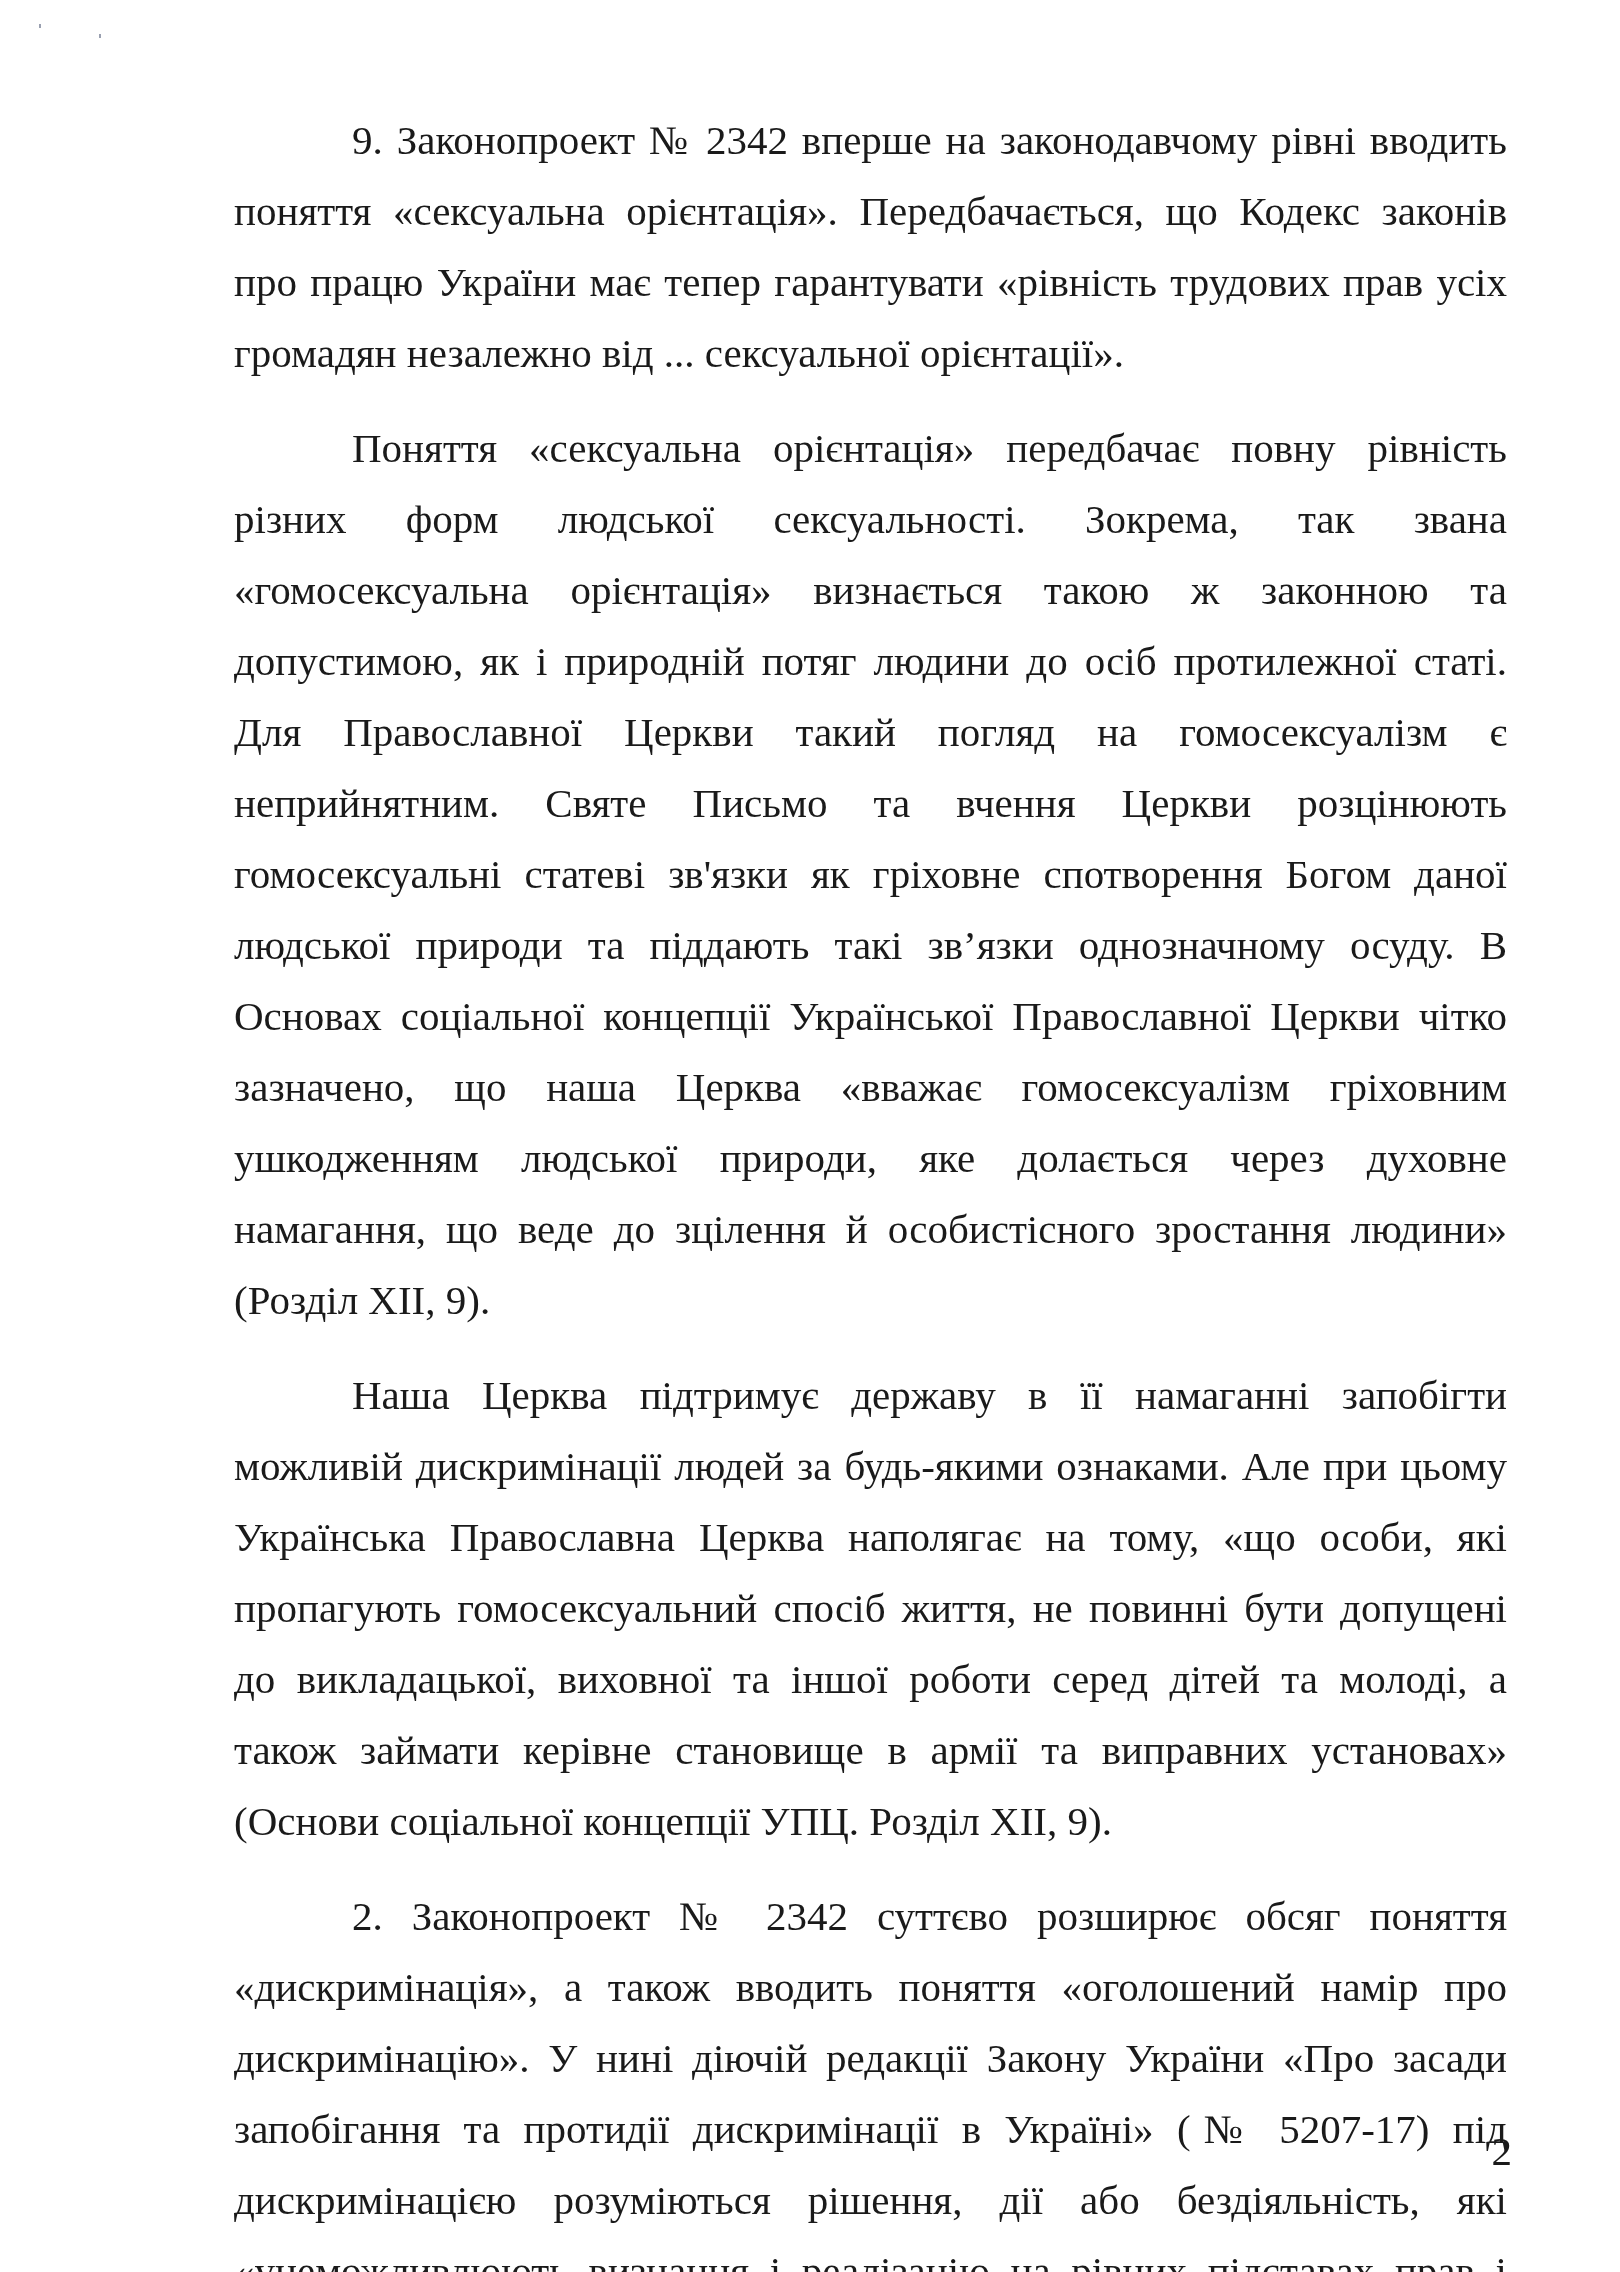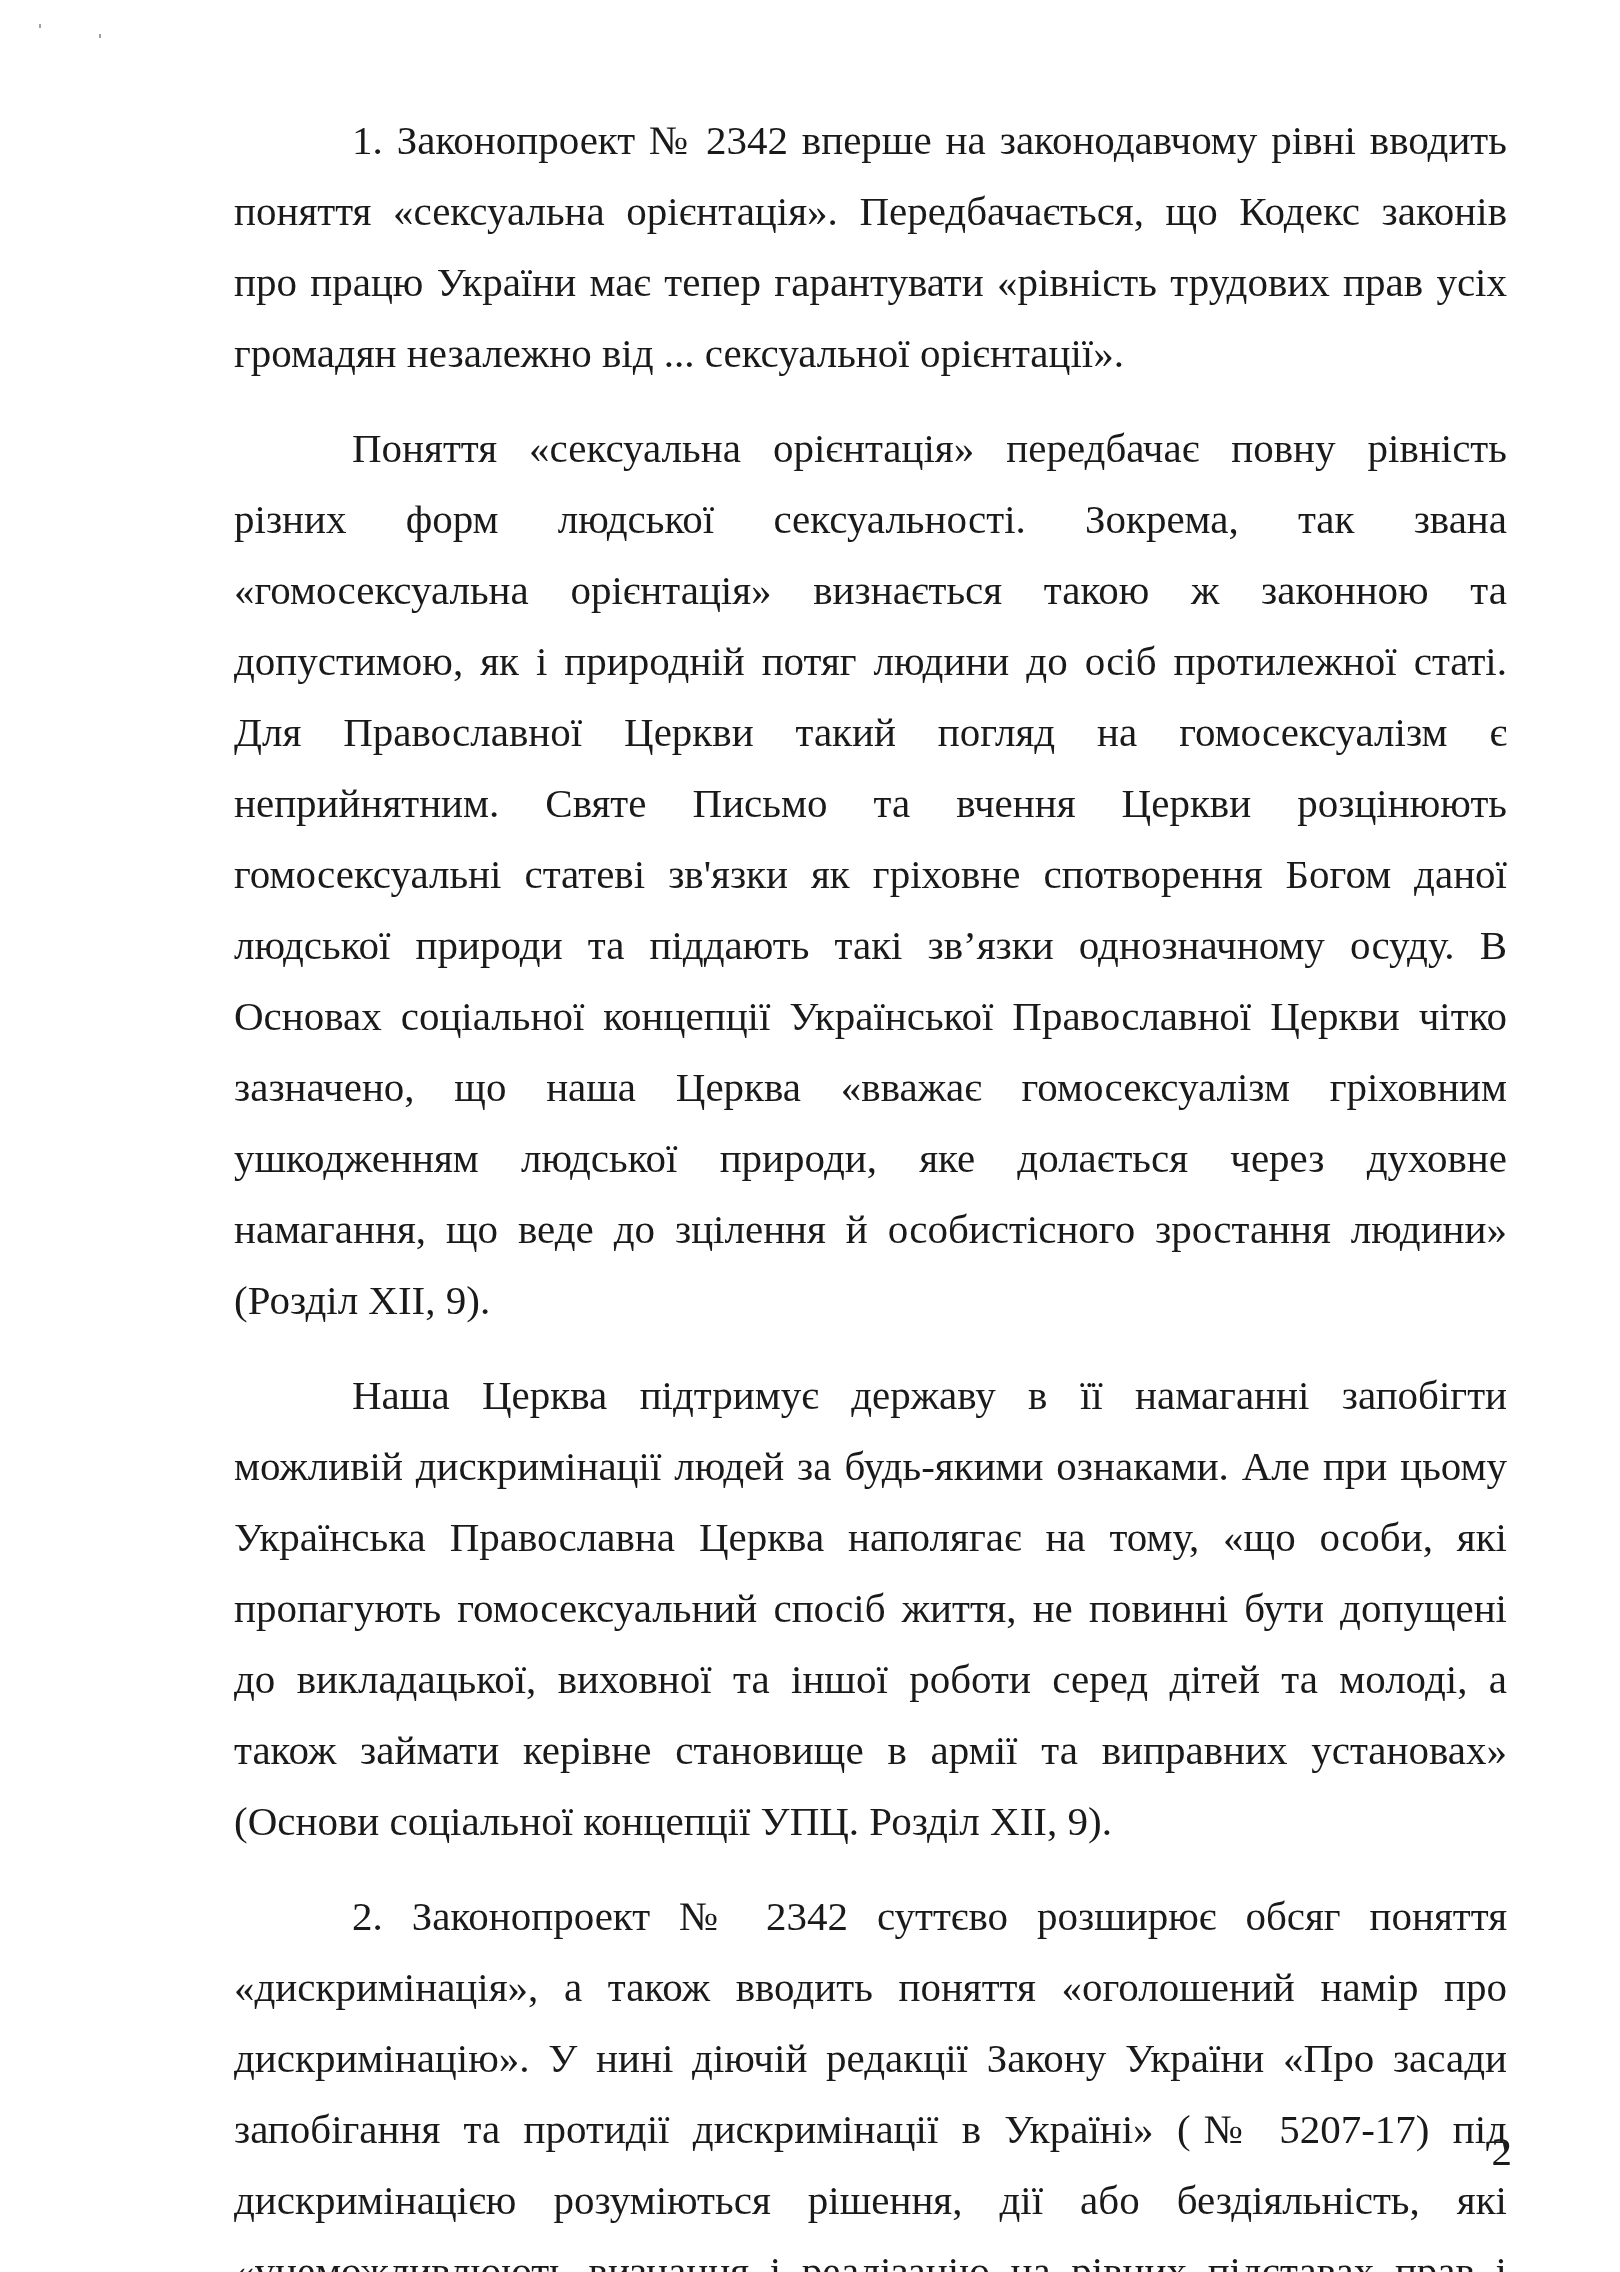--- a/index.html
+++ b/index.html
@@ -27,21 +27,21 @@
   .speck { position: absolute; background: #9aa0b0; width: 2px; height: 4px; }
 </style>
 </head>
 <body>
 
 <div class="page">
   <div class="speck" style="left:39px;top:24px;"></div>
   <div class="speck" style="left:99px;top:34px;"></div>
 
   <div class="text-body">
-    <p>1. Законопроект № 2342 вперше на законодавчому рівні вводить поняття «сексуальна орієнтація». Передбачається, що Кодекс законів про працю України має тепер гарантувати «рівність трудових прав усіх громадян незалежно від ... сексуальної орієнтації».</p>
+    <p>9. Законопроект № 2342 вперше на законодавчому рівні вводить поняття «сексуальна орієнтація». Передбачається, що Кодекс законів про працю України має тепер гарантувати «рівність трудових прав усіх громадян незалежно від ... сексуальної орієнтації».</p>
     <p>Поняття «сексуальна орієнтація» передбачає повну рівність різних форм людської сексуальності. Зокрема, так звана «гомосексуальна орієнтація» визнається такою ж законною та допустимою, як і природній потяг людини до осіб протилежної статі. Для Православної Церкви такий погляд на гомосексуалізм є неприйнятним. Святе Письмо та вчення Церкви розцінюють гомосексуальні статеві зв'язки як гріховне спотворення Богом даної людської природи та піддають такі зв’язки однозначному осуду. В Основах соціальної концепції Української Православної Церкви чітко зазначено, що наша Церква «вважає гомосексуалізм гріховним ушкодженням людської природи, яке долається через духовне намагання, що веде до зцілення й особистісного зростання людини» (Розділ XII, 9).</p>
     <p>Наша Церква підтримує державу в її намаганні запобігти можливій дискримінації людей за будь-якими ознаками. Але при цьому Українська Православна Церква наполягає на тому, «що особи, які пропагують гомосексуальний спосіб життя, не повинні бути допущені до викладацької, виховної та іншої роботи серед дітей та молоді, а також займати керівне становище в армії та виправних установах» (Основи соціальної концепції УПЦ. Розділ XII, 9).</p>
     <p>2. Законопроект № 2342 суттєво розширює обсяг поняття «дискримінація», а також вводить поняття «оголошений намір про дискримінацію». У нині діючій редакції Закону України «Про засади запобігання та протидії дискримінації в Україні» (№ 5207-17) під дискримінацією розуміються рішення, дії або бездіяльність, які «унеможливлюють визнання і реалізацію на рівних підставах прав і свобод людини та громадянина». В новій редакції закону дискримінація визначена як ситуація, у якій особа та/або група осіб за їх певними ознаками, «зазнала, зазнає або може зазнати обмеження у будь-якій формі».</p>
 
   </div>
 
   <div class="page-number">2</div>
 </div>
 
 

